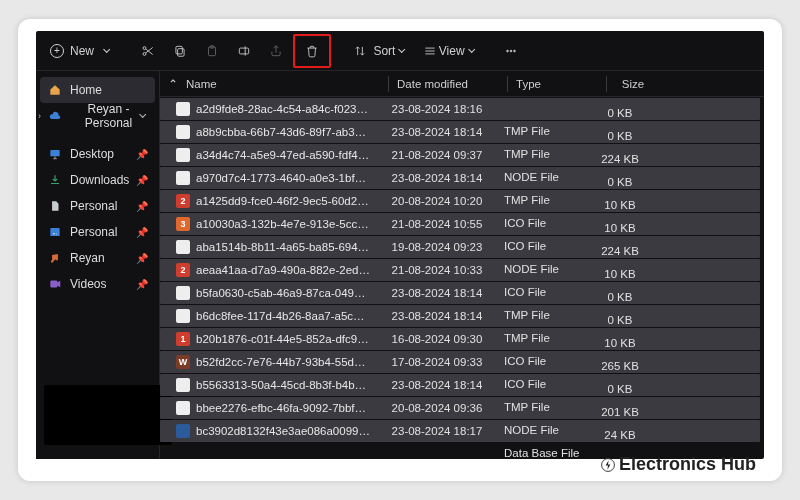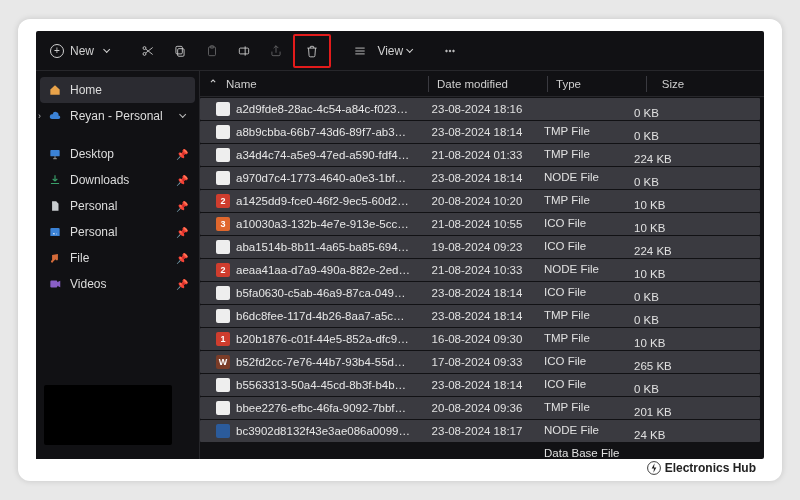--- a/index.html
+++ b/index.html
@@ -14,21 +14,21 @@
   .tb-btn.disabled { opacity: .45; cursor: default; }
   .tb-sep { width: 10px; }
   .new-btn { gap: 6px; padding-right: 10px; }
   .new-btn .plus { width: 14px; height: 14px; border: 1.3px solid #d0d0d0; border-radius: 50%; display: inline-flex; align-items: center; justify-content: center; font-size: 10px; line-height: 1; }
   .chev { border: solid #d0d0d0; border-width: 0 1.3px 1.3px 0; display: inline-block; padding: 2.2px; transform: rotate(45deg); margin-left: 4px; margin-bottom: 2px; }
   .highlight-box { border: 2px solid #e31b1b; border-radius: 2px; }
   .menu-label { font-size: 12px; }
 
   
   .body { flex: 1; display: flex; min-height: 0; }
-  .sidebar { width: 164px; background: #111114; border-right: 1px solid #27272b; padding: 6px 4px; display: flex; flex-direction: column; font-size: 12px; color: #ddd; text-align: center; }
+  .sidebar { width: 124px; background: #111114; border-right: 1px solid #27272b; padding: 6px 4px; display: flex; flex-direction: column; font-size: 12px; color: #ddd; text-align: center; }
   .nav-item { display: flex; align-items: center; height: 26px; padding: 0 8px; gap: 8px; border-radius: 4px; cursor: pointer; position: relative; }
   .nav-item.active { background: #2b2b31; }
   .nav-item .ic { width: 14px; height: 14px; display: inline-flex; align-items: center; justify-content: center; }
   .nav-item .pin { position: absolute; right: 6px; font-size: 10px; color: #bbb; }
   .nav-item .chev-s { position: absolute; right: 10px; }
   .nav-group-gap { height: 12px; }
   .sidebar-bottom { margin-top: auto; }
   .black-square { width: 128px; height: 60px; background: #000; margin: 4px 8px 8px 4px; border-radius: 2px; }
 
   
@@ -41,35 +41,35 @@
   .col-size { width: 70px; text-align: center; padding-left: 0; padding-right: 18px; }
   .col-sep { width: 1px; height: 16px; background: #3a3a40; }
   .sort-ind { width: 10px; text-align: center; color: #cfcfcf; }
 
   .rows { flex: 1; overflow-y: auto; }
   .row { display: flex; align-items: center; height: 22px; font-size: 11.5px; color: #e7e7e7; padding-left: 8px; background: #3a3a40; margin: 1px 4px 1px 0; border-radius: 1px; }
   .row .c-name { width: 210px; display: flex; align-items: center; gap: 6px; overflow: hidden; padding: 0 8px; }
   .row .c-name .txt { white-space: nowrap; overflow: hidden; text-overflow: ellipsis; }
   .row .c-date { width: 118px; padding: 0 8px; color: #e0e0e0; text-align: center; }
   .row .c-type { width: 98px; padding: 0 8px; color: #e0e0e0; margin-top: 44px; }
-  .row .c-size { width: 70px; text-align: left; padding: 0 18px 0 0; color: #e0e0e0; margin-top: 8px; }
+  .row .c-size { width: 70px; text-align: center; padding: 0 18px 0 0; color: #e0e0e0; margin-top: 8px; }
   .file-icon { width: 14px; height: 14px; border-radius: 2px; display: inline-flex; align-items: center; justify-content: center; font-size: 9px; font-weight: 600; flex-shrink: 0; }
   .fi-white { background: #eee; color: #555; }
   .fi-red { background: #cf3d2e; color: #fff; }
   .fi-orange { background: #e0672d; color: #fff; }
   .fi-brown { background: #7a3c28; color: #fff; }
   .fi-blue { background: #2b5b9b; color: #fff; }
 
   
   .rows::-webkit-scrollbar { width: 10px; }
   .rows::-webkit-scrollbar-track { background: #1a1a1e; }
   .rows::-webkit-scrollbar-thumb { background: #3f3f46; border-radius: 5px; }
 
   
-  .wm { position: absolute; right: 26px; bottom: 6px; display: flex; align-items: center; gap: 4px; font-size: 12px; font-weight: 600; color: #222; }
+  .wm { position: absolute; right: 26px; bottom: 6px; display: flex; align-items: center; gap: 4px; font-size: 18px; font-weight: 600; color: #222; }
   .wm .bolt { width: 14px; height: 14px; }
 </style>
 </head>
 <body>
 
 <div class="card">
   <div class="window">
 
     <div class="toolbar">
       <div class="tb-btn new-btn">
@@ -110,23 +110,30 @@
           </svg>
       </div>
       <div class="tb-btn highlight-box" style="padding:0 10px;height:34px">
         <svg viewBox="0 0 24 24">
             <path d="M4 7h16M9 7V5a1 1 0 0 1 1-1h4a1 1 0 0 1 1 1v2M6 7l1 13a2 2 0 0 0 2 2h6a2 2 0 0 0 2-2l1-13"></path>
           </svg>
       </div>
       <div class="tb-sep"></div>
       <div class="tb-btn">
         <svg viewBox="0 0 24 24">
+            <path d="M8 5v14M8 5l-3 3M8 5l3 3 M16 19V5M16 19l-3-3M16 19l3-3"></path>
+          </svg>
+        <span class="menu-label" style="margin-left:6px">Sort</span>
+        <span class="chev"></span>
+      </div>
+      <div class="tb-btn">
+        <svg viewBox="0 0 24 24">
             <path d="M4 7h16M4 12h16M4 17h16"></path>
           </svg>
-        <span class="menu-label" style="margin-left:10px">View</span>
+        <span class="menu-label" style="margin-left:2px">View</span>
         <span class="chev"></span>
       </div>
       <div class="tb-sep"></div>
       <div class="tb-btn">
         <svg viewBox="0 0 24 24">
             <circle cx="6" cy="12" r="1.4" fill="currentColor"></circle>
             <circle cx="12" cy="12" r="1.4" fill="currentColor"></circle>
             <circle cx="18" cy="12" r="1.4" fill="currentColor"></circle>
           </svg>
       </div>
@@ -195,21 +202,21 @@
               </span>
               <span>Personal</span>
               <span class="pin">📌</span>
             </div>
             <div class="nav-item">
               <span class="ic">
                 <svg width="14" height="14" viewBox="0 0 24 24" fill="none" stroke="#d56b3a" stroke-width="2">
                   <path d="M9 18a2 2 0 1 1-2-2V7l10-2v9a2 2 0 1 1-2-2" fill="#d56b3a" stroke="none"></path>
                 </svg>
               </span>
-              <span>File</span>
+              <span>Reyan</span>
               <span class="pin">📌</span>
             </div>
             <div class="nav-item">
               <span class="ic">
                 <svg width="14" height="14" viewBox="0 0 24 24" fill="none" stroke="#8a5fc7" stroke-width="2">
                   <rect x="4" y="6" width="12" height="12" rx="2" fill="#8a5fc7" stroke="none"></rect>
                   <path d="M16 10l4-2v8l-4-2z" fill="#8a5fc7"></path>
                 </svg>
               </span>
               <span>Videos</span>
@@ -251,21 +258,21 @@
               </div>
               <div class="c-date">23-08-2024 18:14</div>
               <div class="c-type">TMP File</div>
               <div class="c-size">0 KB</div>
             </div>
             <div class="row">
               <div class="c-name">
                 <span class="file-icon fi-white"></span>
                 <span class="txt">a34d4c74-a5e9-47ed-a590-fdf40eae55f0...</span>
               </div>
-              <div class="c-date">21-08-2024 01:33</div>
+              <div class="c-date">21-08-2024 09:37</div>
               <div class="c-type">NODE File</div>
               <div class="c-size">224 KB</div>
             </div>
             <div class="row">
               <div class="c-name">
                 <span class="file-icon fi-white"></span>
                 <span class="txt">a970d7c4-1773-4640-a0e3-1bf28c8f1dd...</span>
               </div>
               <div class="c-date">23-08-2024 18:14</div>
               <div class="c-type">TMP File</div>

